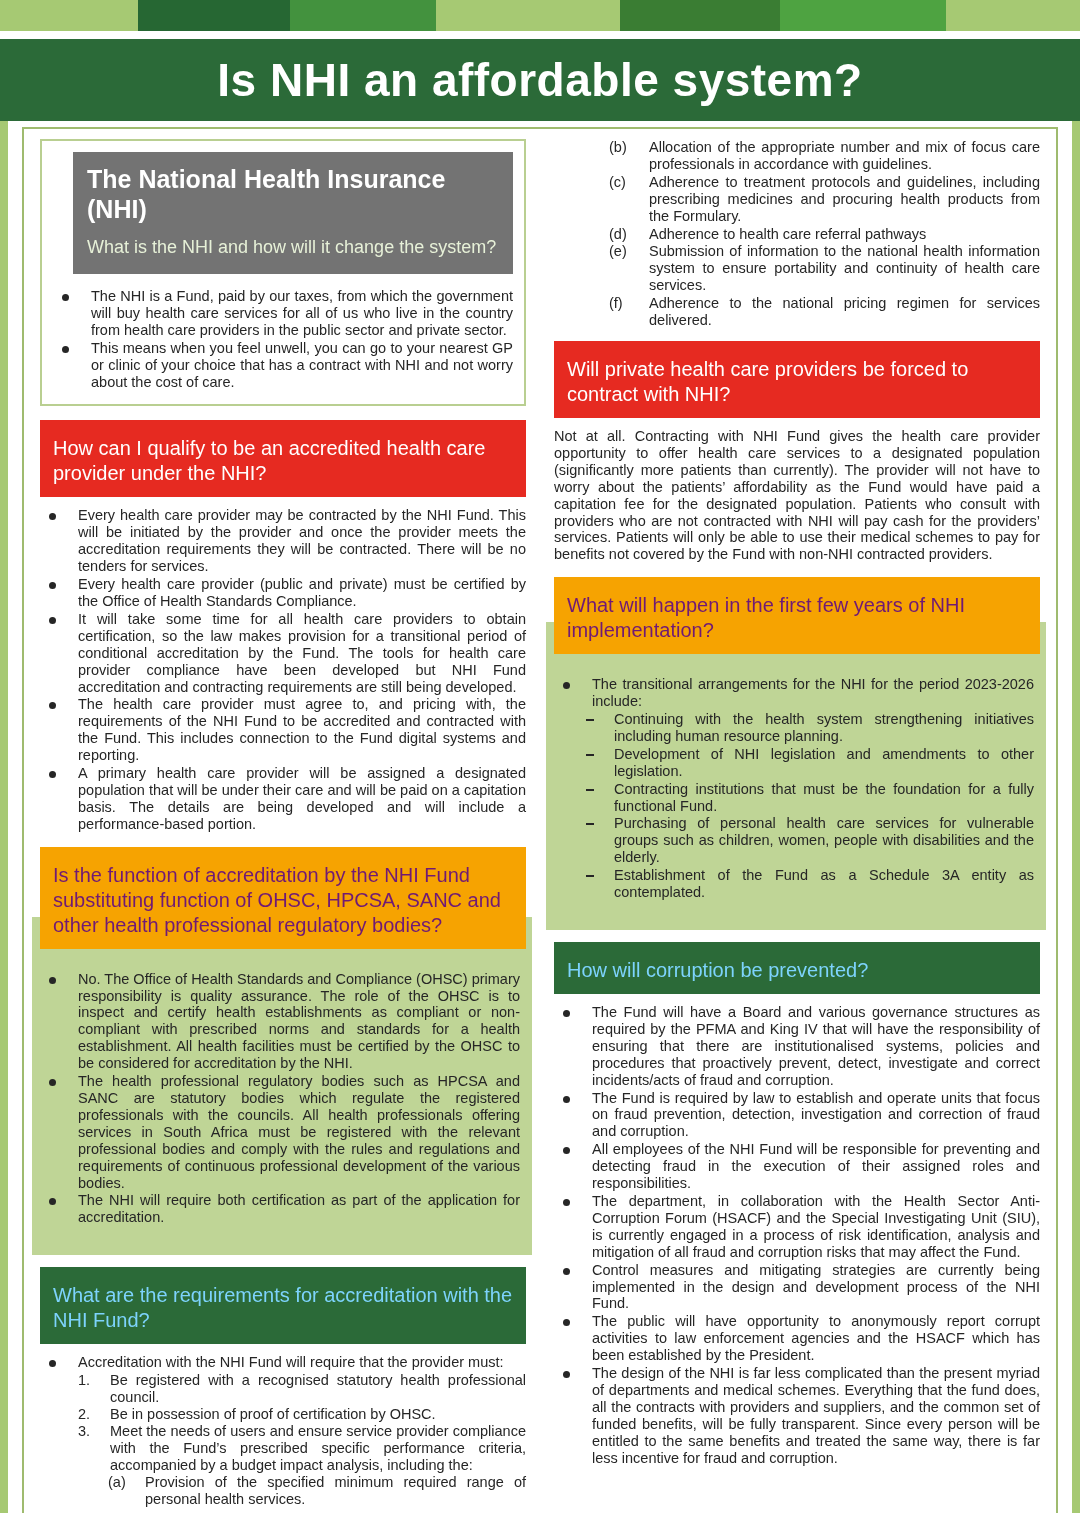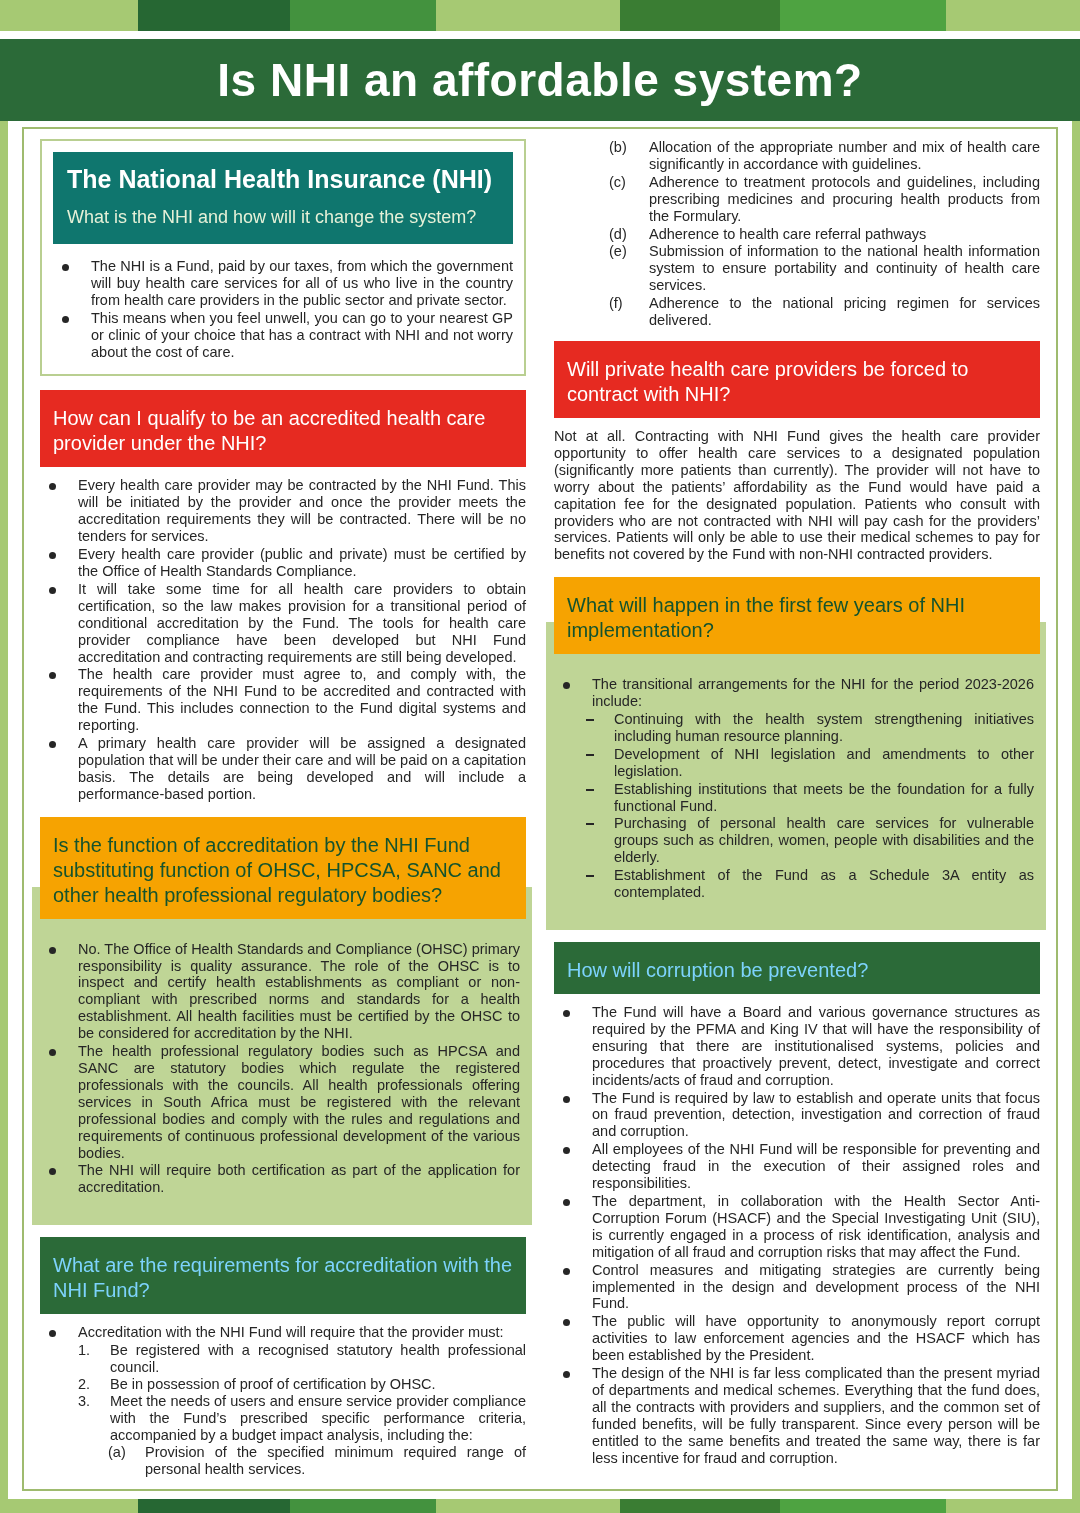--- a/index.html
+++ b/index.html
@@ -28,24 +28,24 @@
   .col { flex:1; min-width:0; }
 
   
   .head-box { padding:16px 13px 11px 13px; margin-bottom:10px; }
   .head-box .ht { font-size:20px; line-height:25px; }
   .head-box.green { background:#2B6A38; }
   .head-box.green .ht { color:#7dd3fc; }
   .head-box.red { background:#E62A21; }
   .head-box.red .ht { color:#ffffff; }
   .head-box.orange { background:#F6A301; position:relative; z-index:1; }
-  .head-box.orange .ht { color:#14532d; }
+  .head-box.orange .ht { color:#701a75; }
 
   .intro-box { border:2px solid #B9CF91; padding:11px 11px 14px 11px; margin-bottom:14px; }
-  .intro-head { background:#0f766e; padding:12px 14px 14px 14px; margin-bottom:14px; }
+  .intro-head { background:#737373; padding:12px 14px 14px 14px; margin-bottom:14px;margin-left:20px; }
   .intro-head .main { color:#ffffff; font-size:25px; font-weight:bold; line-height:30px; margin-bottom:10px; }
   .intro-head .sub { color:#E7F1D8; font-size:18px; line-height:26px; }
 
   
   .blist { display:flex; flex-direction:column; gap:1px; }
   .brow { display:grid; grid-template-columns:38px 1fr; }
   .dot { width:7px; height:7px; border-radius:50%; background:#262626; margin:6px 0 0 9px; }
   .btext { font-size:14.5px; line-height:16.9px; text-align:justify; }
 
   
@@ -118,21 +118,21 @@
           <div class="brow">
               <span class="dot"></span>
               <span class="btext">Every health care provider (public and private) must be certified by the Office of Health Standards Compliance.</span>
             </div>
           <div class="brow">
               <span class="dot"></span>
               <span class="btext">It will take some time for all health care providers to obtain certification, so the law makes provision for a transitional period of conditional accreditation by the Fund. The tools for health care provider compliance have been developed but NHI Fund accreditation and contracting requirements are still being developed.</span>
             </div>
           <div class="brow">
               <span class="dot"></span>
-              <span class="btext">The health care provider must agree to, and comply with, the requirements of the NHI Fund to be accredited and contracted with the Fund. This includes connection to the Fund digital systems and reporting.</span>
+              <span class="btext">The health care provider must agree to, and pricing with, the requirements of the NHI Fund to be accredited and contracted with the Fund. This includes connection to the Fund digital systems and reporting.</span>
             </div>
           <div class="brow">
               <span class="dot"></span>
               <span class="btext">A primary health care provider will be assigned a designated population that will be under their care and will be paid on a capitation basis. The details are being developed and will include a performance-based portion.</span>
             </div>
         </div>
 
         <div class="hl-wrap">
           <div class="head-box orange">
             <div class="ht">Is the function of accreditation by the NHI Fund substituting function of OHSC, HPCSA, SANC and other health professional regulatory bodies?</div>
@@ -185,21 +185,21 @@
             </span>
           </div>
         </div>
       </div>
 
       <div class="col">
 
         <div class="blist mb12">
           <div class="lrow">
               <span class="nlab">(b)</span>
-              <span class="btext">Allocation of the appropriate number and mix of health care significantly in accordance with guidelines.</span>
+              <span class="btext">Allocation of the appropriate number and mix of focus care professionals in accordance with guidelines.</span>
             </div>
           <div class="lrow">
               <span class="nlab">(c)</span>
               <span class="btext">Adherence to treatment protocols and guidelines, including prescribing medicines and procuring health products from the Formulary.</span>
             </div>
           <div class="lrow">
               <span class="nlab">(d)</span>
               <span class="btext">Adherence to health care referral pathways</span>
             </div>
           <div class="lrow">
@@ -230,21 +230,21 @@
               <div class="drow">
                   <span class="dash"></span>
                   <span class="btext">Continuing with the health system strengthening initiatives including human resource planning.</span>
                 </div>
               <div class="drow">
                   <span class="dash"></span>
                   <span class="btext">Development of NHI legislation and amendments to other legislation.</span>
                 </div>
               <div class="drow">
                   <span class="dash"></span>
-                  <span class="btext">Establishing institutions that meets be the foundation for a fully functional Fund.</span>
+                  <span class="btext">Contracting institutions that must be the foundation for a fully functional Fund.</span>
                 </div>
               <div class="drow">
                   <span class="dash"></span>
                   <span class="btext">Purchasing of personal health care services for vulnerable groups such as children, women, people with disabilities and the elderly.</span>
                 </div>
               <div class="drow">
                   <span class="dash"></span>
                   <span class="btext">Establishment of the Fund as a Schedule 3A entity as contemplated.</span>
                 </div>
             </div>

